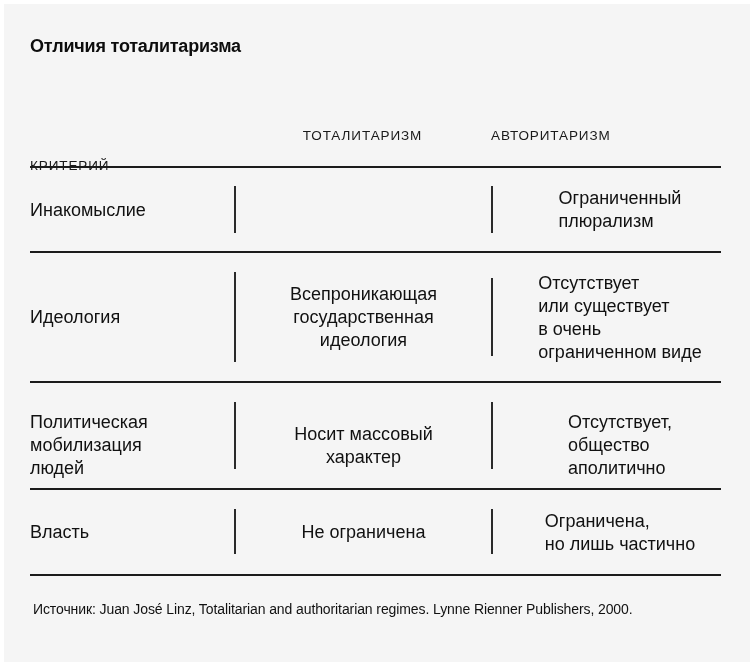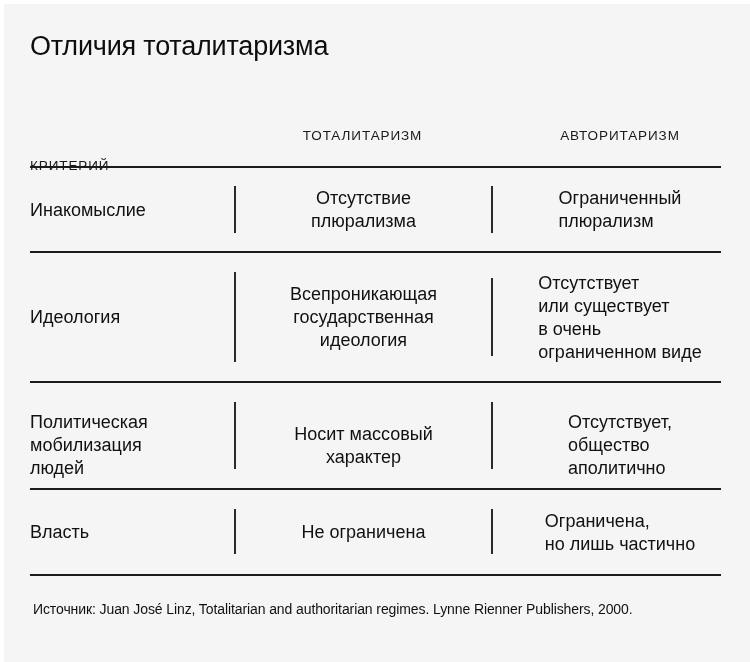--- a/index.html
+++ b/index.html
@@ -8,31 +8,31 @@
     background: #ffffff;
     font-family: "Liberation Sans", sans-serif;
     color: #111111;
   }
   .card {
     position: absolute; left: 4px; top: 4px; width: 746px; height: 658px;
     background: #f5f5f5;
   }
   .title {
     position: absolute; left: 30px; top: 30px;
-    font-size: 27px; font-weight: normal; line-height: 32px;
+    font-size: 18px; font-weight: bold; line-height: 32px;
     letter-spacing: -0.2px; color: #0d0d0d;
   }
   .title div { white-space: nowrap; }
   .hdr {
     position: absolute; top: 128px; font-size: 13.5px; letter-spacing: 0.9px;
     text-transform: uppercase; color: #1a1a1a; white-space: nowrap;
   }
   .hdr.c1 { left: 30px; margin-top: 30px; }
   .hdr.c2 { left: 234px; width: 257px; text-align: center; }
-  .hdr.c3 { left: 491px; width: 258px; text-align: center; }
+  .hdr.c3 { left: 491px; width: 258px; }
   .rule {
     position: absolute; left: 30px; width: 691px; height: 2px; background: #1b1b1b;
   }
   .vsep {
     position: absolute; width: 2px; background: #2a2a2a;
   }
   .row { position: absolute; left: 0; width: 750px; }
   .cell {
     position: absolute; top: 0; bottom: 0;
     display: flex; align-items: center;
@@ -58,24 +58,20 @@
 
 <div class="hdr c1">Критерий</div>
 <div class="hdr c2">Тоталитаризм</div>
 <div class="hdr c3">Авторитаризм</div>
 
 <div class="rule" style="top:166px"></div>
 
 <div class="row" style="top:168px;height:84px">
   <div class="cell c1">
       <span>Инакомыслие</span>
-    </div>
-  <div class="cell c2">
-      <span>Отсутствие
-плюрализма</span>
     </div>
   <div class="cell c3">
       <span>Ограниченный
 плюрализм</span>
     </div>
 </div>
 <div class="vsep" style="left:234px;top:186px;height:47px"></div>
 <div class="vsep" style="left:491px;top:186px;height:47px"></div>
 <div class="rule" style="top:251px"></div>
 

